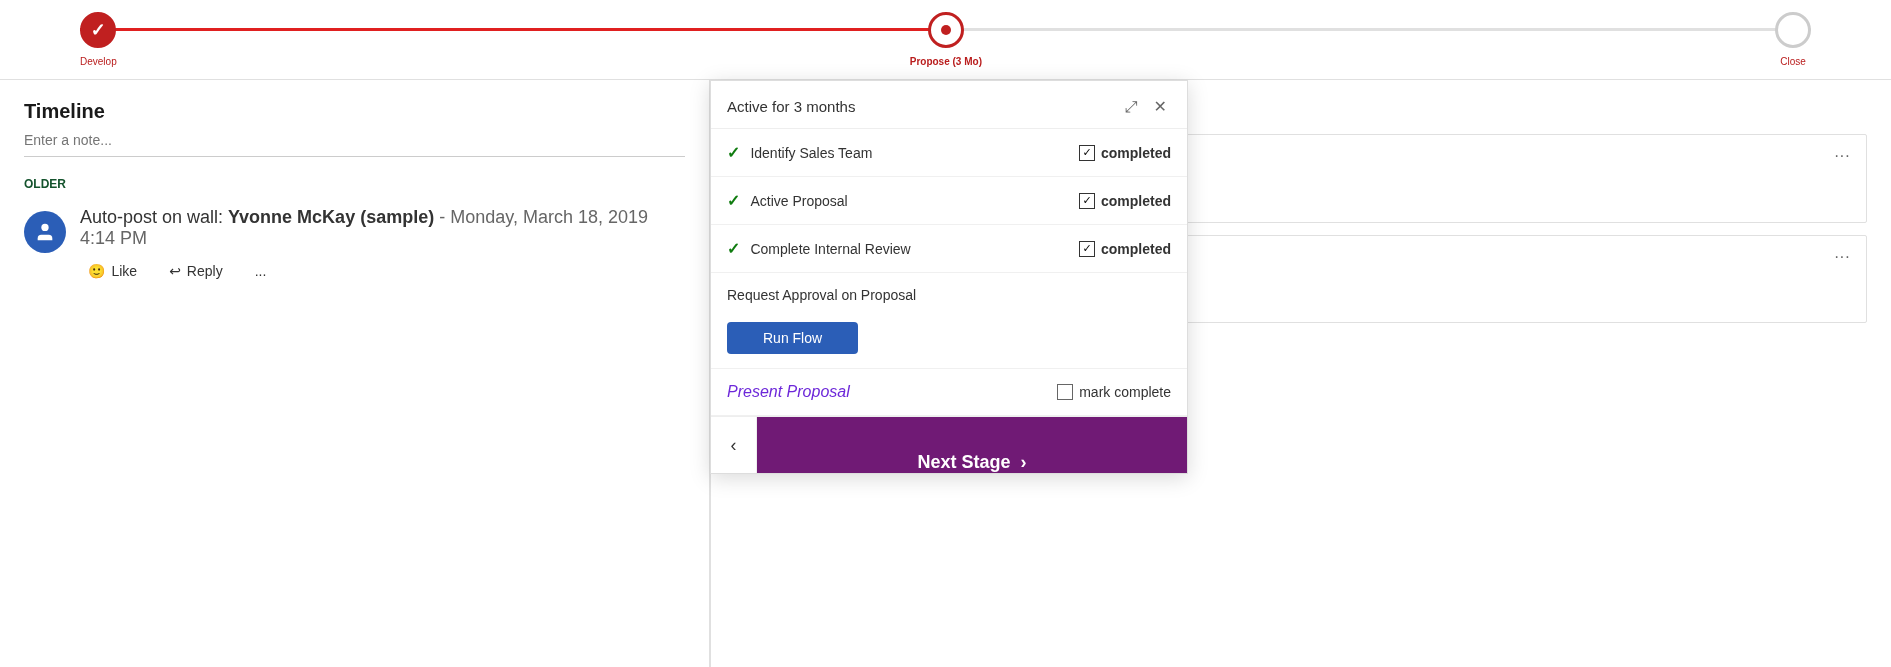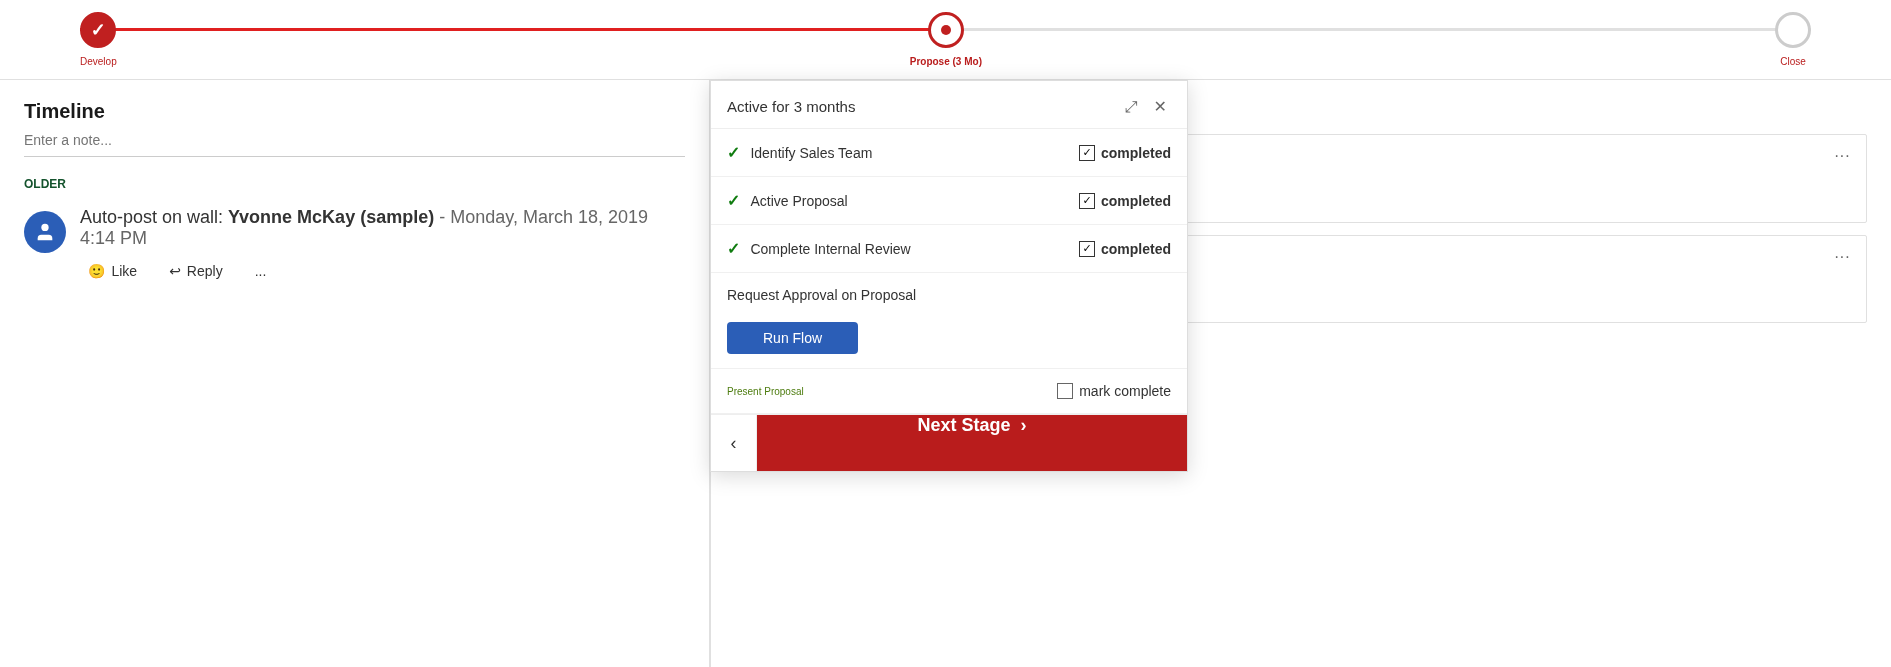--- a/index.html
+++ b/index.html
@@ -298,22 +298,23 @@
 
     
     .present-row {
       display: flex;
       align-items: center;
       justify-content: space-between;
       padding: 14px 16px;
       border-bottom: 1px solid #f0f0f0;
     }
     .present-left {
-      font-size: 10px;
-      color: #4d7c0f;
+      font-size: 16px;
+      color: #6d28d9;
+      font-style: italic;
     }
     .present-right {
       display: flex;
       gap: 6px;
       margin-left: 48px;
     }
     .empty-checkbox {
       width: 16px;
       height: 16px;
       border: 1px solid #666;
@@ -336,28 +337,28 @@
       background: #fff;
       border: none;
       border-right: 1px solid #eee;
       cursor: pointer;
       font-size: 18px;
       color: #333;
     }
     .next-stage-btn {
       flex: 1;
       height: 56px;
-      background: #b91c1c;
+      background: #701a75;
       color: #fff;
       border: none;
       font-size: 18px;
       font-weight: 600;
       cursor: pointer;
       display: flex;
-      align-items: flex-start;
+      align-items: flex-end;
       justify-content: center;
       gap: 10px;
     }
 
     
     .right-panel {
       flex: 1;
       background: #fff;
       padding: 20px 24px;
       overflow-y: auto;

